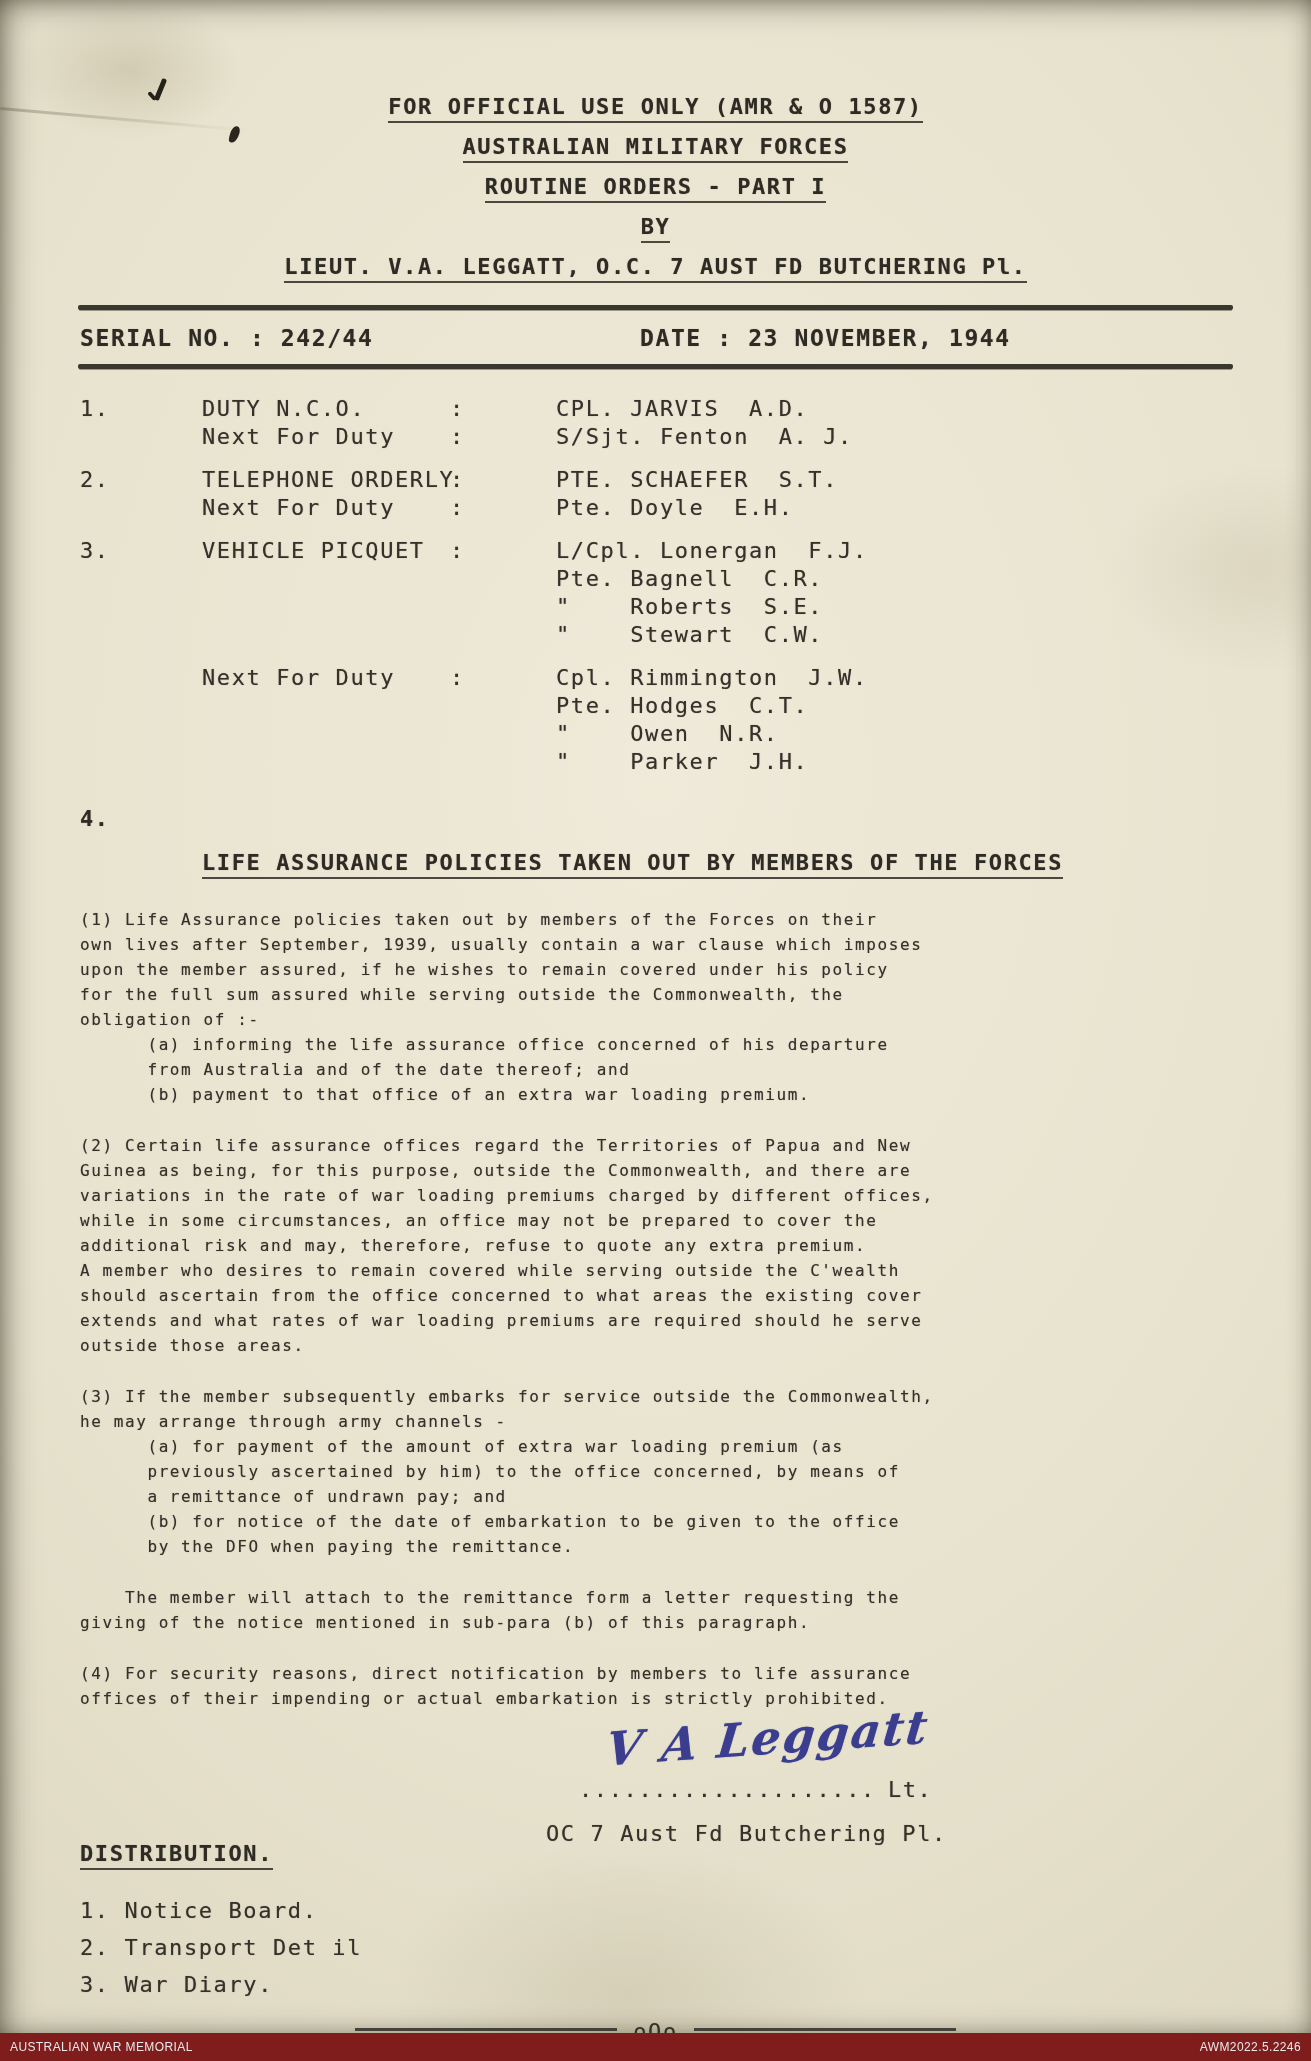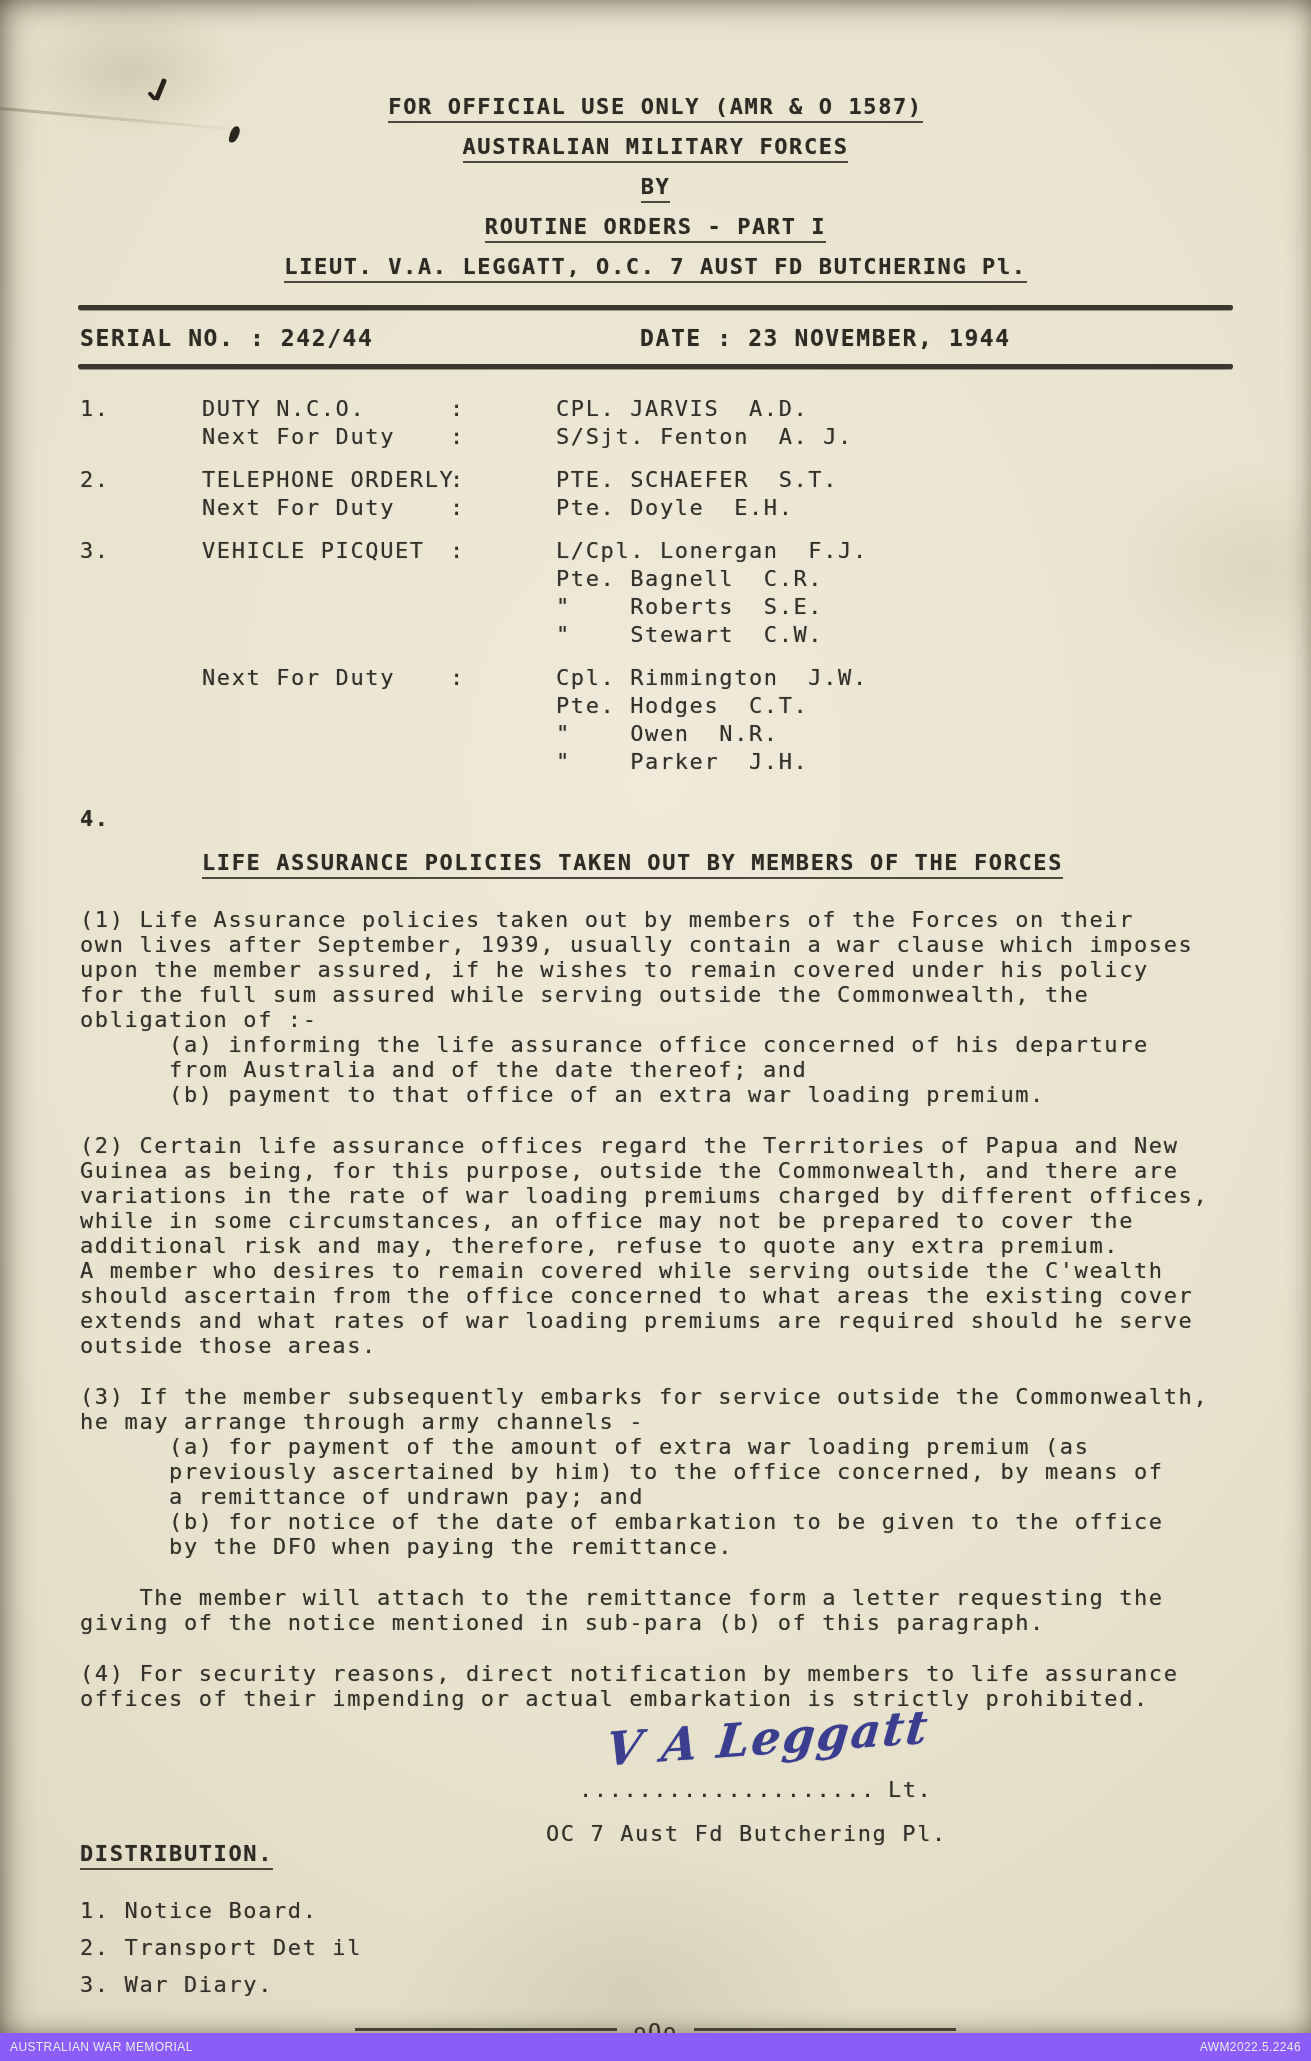--- a/index.html
+++ b/index.html
@@ -51,21 +51,21 @@
   .r-value { white-space:pre; }
   .r-title { white-space:pre; }
 
   
   .sec4 { display:grid; grid-template-columns:122px 1fr; padding-left:80px;
           margin-top:30px; font-size:22px; font-weight:bold; letter-spacing:1.6px; color:#2e2b24; }
   .sec4-title { justify-self:start; border-bottom:2px solid rgba(47,44,37,.85); padding-bottom:2px;margin-top:44px; }
 
   
   .para { white-space:pre-wrap; margin:26px 88px 0 80px;
-          font-size:22px; letter-spacing:1.6px; line-height:25px; }
+          font-size:16px; letter-spacing:1.6px; line-height:25px; }
   .paras .para:first-child { margin-top:28px; }
 
   
   .sig-area { position:relative; height:96px; margin-top:28px;
               font-size:22px; letter-spacing:1.6px; }
   .sig-script { position:absolute; left:606px; top:-28px;
                 font-family:"DejaVu Serif","Liberation Serif",serif;
                 font-style:italic; font-weight:bold; font-size:46px;
                 color:#3b3e8f; letter-spacing:2px;
                 transform:rotate(-4deg) skewX(-10deg);
@@ -91,40 +91,40 @@
   .blem1::after  { content:""; position:absolute; left:0; top:13px; width:4px; height:10px;
                    background:#262219; border-radius:2px; transform:rotate(-42deg); }
   .blem2 { position:absolute; left:230px; top:126px; width:9px; height:17px;
            background:#2a261d; border-radius:60% 40% 70% 30%; transform:rotate(14deg); }
   .crease { position:absolute; left:0; top:118px; width:250px; height:3px;
             background:linear-gradient(90deg, rgba(90,80,55,.35), transparent);
             transform:rotate(5deg); }
 
   
   .awm-bar { position:absolute; left:0; bottom:0; width:1311px; height:28px;
-             background:#8b5cf6; color:#e9e9e9;
+             background:#7f1d1d; color:#e9e9e9;
              display:flex; align-items:center; justify-content:space-between;
              padding:0 10px; font-family:"Liberation Sans","DejaVu Sans",sans-serif;
              font-size:12px; letter-spacing:.4px; }
   body { position:relative; }
 </style>
 </head>
 <body>
 
 <div class="paper tw">
 
   <div class="blem1"></div>
   <div class="blem2"></div>
   <div class="crease"></div>
 
   <header class="hdr">
     <div class="hdr-line"><span class="u">FOR OFFICIAL USE ONLY (AMR &amp; O 1587)</span></div>
     <div class="hdr-line"><span class="u">AUSTRALIAN MILITARY FORCES</span></div>
+    <div class="hdr-line"><span class="u">ROUTINE ORDERS - PART I</span></div>
     <div class="hdr-line"><span class="u">BY</span></div>
-    <div class="hdr-line"><span class="u">ROUTINE ORDERS - PART I</span></div>
     <div class="hdr-line"><span class="u">LIEUT. V.A. LEGGATT, O.C. 7 AUST FD BUTCHERING Pl.</span></div>
   </header>
 
   <div class="rule rule-top"></div>
 
   <div class="serial-row">
     <span class="serial">SERIAL NO. : 242/44</span>
     <span class="date">DATE : 23 NOVEMBER, 1944</span>
   </div>
 

